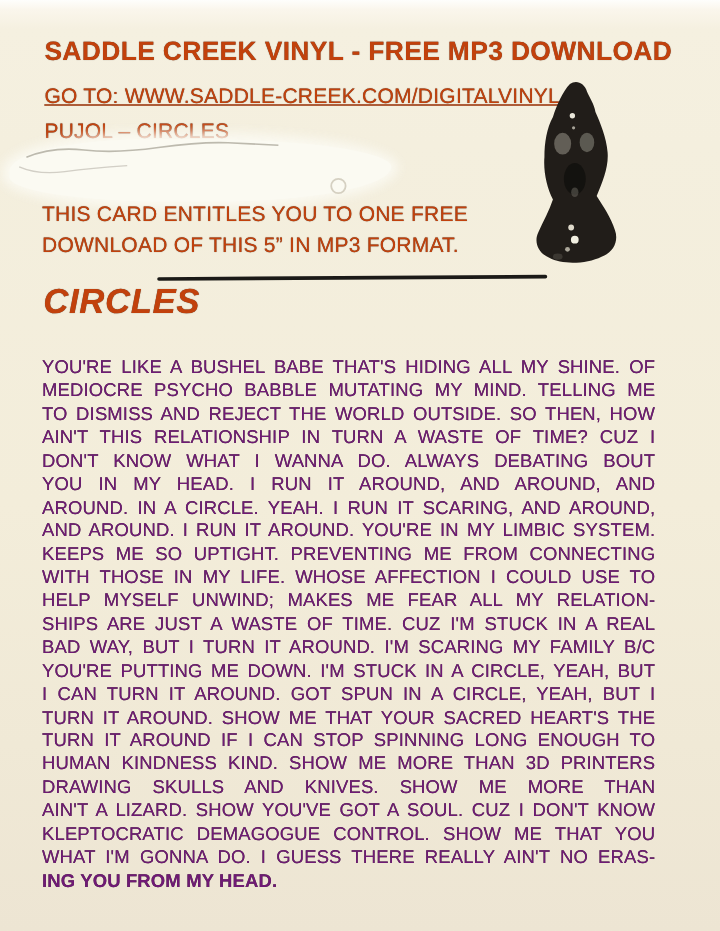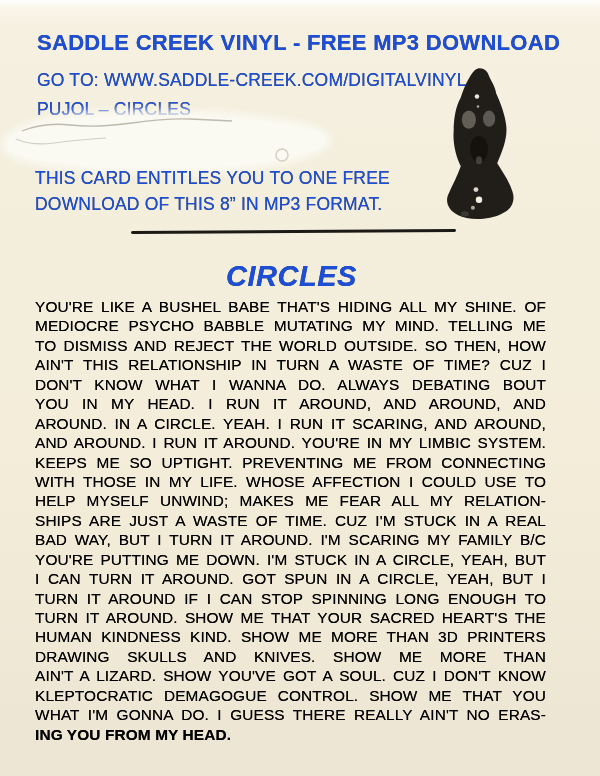--- a/index.html
+++ b/index.html
@@ -2,50 +2,50 @@
 <html><head>
 <meta charset="utf-8">
 <style>
   html,body{margin:0;padding:0;}
   body{
     width:600px;height:776px;overflow:hidden;position:relative;
     font-family:"Liberation Sans","DejaVu Sans",sans-serif;
     background:linear-gradient(180deg,#fefefc 0px,#faf6ec 8px,#f5f0e0 24px,#f4efde 120px,#f3edda 420px,#f0e9d6 620px,#ede5d3 776px);
   }
   .photo{position:absolute;inset:0;}
-  .txt{color:#1d4ed8;text-shadow:0 0 0.6px rgba(42,40,34,.85);}
+  .txt{color:#c2410c;text-shadow:0 0 0.6px rgba(42,40,34,.85);}
   .headline{
     position:absolute;left:37px;top:30px;
     font-size:22px;font-weight:bold;letter-spacing:.3px;white-space:nowrap;
   }
-  .goto{position:absolute;left:37px;top:70px;font-size:17.5px;letter-spacing:.2px;white-space:nowrap;}
+  .goto{position:absolute;left:37px;top:70px;font-size:17.5px;letter-spacing:.2px;white-space:nowrap;text-decoration:underline;}
   .artist{position:absolute;left:37px;top:99px;font-size:17.5px;letter-spacing:.2px;white-space:nowrap;}
   .whiteout{
     position:absolute;left:8px;top:116px;width:318px;height:52px;
     background:#fbfaf2;
     border-radius:40% 55% 50% 45%/55% 48% 60% 42%;
     box-shadow:0 0 9px 6px rgba(251,250,242,.92);
   }
   .whiteout svg{position:absolute;left:0;top:0;}
   .entitle1{position:absolute;left:35px;top:168px;font-size:17.5px;letter-spacing:.2px;white-space:nowrap;}
   .entitle2{position:absolute;left:35px;top:194px;font-size:17.5px;letter-spacing:.2px;white-space:nowrap;}
   .figure{position:absolute;left:428px;top:62px;width:102px;height:162px;}
   .rule{
     position:absolute;left:131px;top:230px;width:325px;height:3px;
     background:#1b1a17;border-radius:2px;transform:rotate(-.35deg);
   }
   .song-title{
-    position:absolute;left:36px;top:260px;width:511px;text-align:center;
+    position:absolute;left:36px;top:236px;width:511px;
     font-size:29px;font-weight:bold;font-style:italic;letter-spacing:.5px;
   }
   .lyrics{position:absolute;left:35px;top:297px;width:511px;}
   .lyrics .line{
     font-size:15.4px;letter-spacing:.12px;line-height:19.45px;height:19.45px;
     text-align:justify;text-align-last:justify;white-space:normal;
-    color:#000000;text-shadow:0 0 0.55px rgba(42,40,34,.9);
+    color:#701a75;text-shadow:0 0 0.55px rgba(42,40,34,.9);
   }
   .lyrics .line:last-child{text-align-last:left;font-weight:bold;}
 </style>
 </head>
 <body>
 
 <div class="photo">
 
   <div class="headline txt">SADDLE CREEK VINYL - FREE MP3 DOWNLOAD</div>
 
@@ -55,21 +55,21 @@
 
   <div class="whiteout">
     <svg width="318" height="52" viewBox="0 0 318 52">
       <path d="M14 15 q22 -9 48 -6 t62 -2 t58 -4 t42 2" fill="none" stroke="#a39e92" stroke-width="1.3" opacity="0.7"></path>
       <path d="M8 23 q16 7 38 4 t52 -5" fill="none" stroke="#aaa499" stroke-width="1.1" opacity="0.5"></path>
       <circle cx="274" cy="39" r="6" fill="none" stroke="#ccc6b5" stroke-width="1.5" opacity="0.8"></circle>
     </svg>
   </div>
 
   <div class="entitle1 txt">THIS CARD ENTITLES YOU TO ONE FREE</div>
-  <div class="entitle2 txt">DOWNLOAD OF THIS 8” IN MP3 FORMAT.</div>
+  <div class="entitle2 txt">DOWNLOAD OF THIS 5” IN MP3 FORMAT.</div>
 
   <svg class="figure" viewBox="0 0 100 160">
     <path d="M46 8 C51 4 58 7 60 14 C62 19 66 24 67 31 C71 40 76 52 77 64 C78 76 73 88 68 100 C73 108 80 118 83 128 C86 136 83 146 72 150 C60 156 40 157 29 151 C20 147 16 138 20 130 C24 121 29 112 32 103 C27 93 24 80 25 68 C25 56 27 44 32 35 C35 26 40 14 46 8 Z" fill="#211d19"></path>
     <ellipse cx="40" cy="57" rx="7" ry="9" fill="#7f7b71" opacity="0.7"></ellipse>
     <ellipse cx="60" cy="56" rx="6" ry="8" fill="#8d8a80" opacity="0.55"></ellipse>
     <ellipse cx="50" cy="86" rx="9" ry="13" fill="#0a0908" opacity="0.55"></ellipse>
     <circle cx="48" cy="34" r="2.2" fill="#e9e6da"></circle>
     <circle cx="49" cy="44" r="1.3" fill="#c9c5b8" opacity="0.8"></circle>
     <ellipse cx="50" cy="97" rx="3" ry="4" fill="#6e6a61" opacity="0.5"></ellipse>
     <circle cx="47" cy="126" r="2.4" fill="#ded9ca"></circle>
@@ -91,22 +91,22 @@
       <div class="line">YOU IN MY HEAD. I RUN IT AROUND, AND AROUND, AND</div>
       <div class="line">AROUND. IN A CIRCLE. YEAH. I RUN IT SCARING, AND AROUND,</div>
       <div class="line">AND AROUND. I RUN IT AROUND. YOU'RE IN MY LIMBIC SYSTEM.</div>
       <div class="line">KEEPS ME SO UPTIGHT. PREVENTING ME FROM CONNECTING</div>
       <div class="line">WITH THOSE IN MY LIFE. WHOSE AFFECTION I COULD USE TO</div>
       <div class="line">HELP MYSELF UNWIND; MAKES ME FEAR ALL MY RELATION-</div>
       <div class="line">SHIPS ARE JUST A WASTE OF TIME. CUZ I'M STUCK IN A REAL</div>
       <div class="line">BAD WAY, BUT I TURN IT AROUND. I'M SCARING MY FAMILY B/C</div>
       <div class="line">YOU'RE PUTTING ME DOWN. I'M STUCK IN A CIRCLE, YEAH, BUT</div>
       <div class="line">I CAN TURN IT AROUND. GOT SPUN IN A CIRCLE, YEAH, BUT I</div>
+      <div class="line">TURN IT AROUND. SHOW ME THAT YOUR SACRED HEART'S THE</div>
       <div class="line">TURN IT AROUND IF I CAN STOP SPINNING LONG ENOUGH TO</div>
-      <div class="line">TURN IT AROUND. SHOW ME THAT YOUR SACRED HEART'S THE</div>
       <div class="line">HUMAN KINDNESS KIND. SHOW ME MORE THAN 3D PRINTERS</div>
       <div class="line">DRAWING SKULLS AND KNIVES. SHOW ME MORE THAN</div>
       <div class="line">AIN'T A LIZARD. SHOW YOU'VE GOT A SOUL. CUZ I DON'T KNOW</div>
       <div class="line">KLEPTOCRATIC DEMAGOGUE CONTROL. SHOW ME THAT YOU</div>
       <div class="line">WHAT I'M GONNA DO. I GUESS THERE REALLY AIN'T NO ERAS-</div>
       <div class="line">ING YOU FROM MY HEAD.</div>
     </div>
 
 </div>
 

